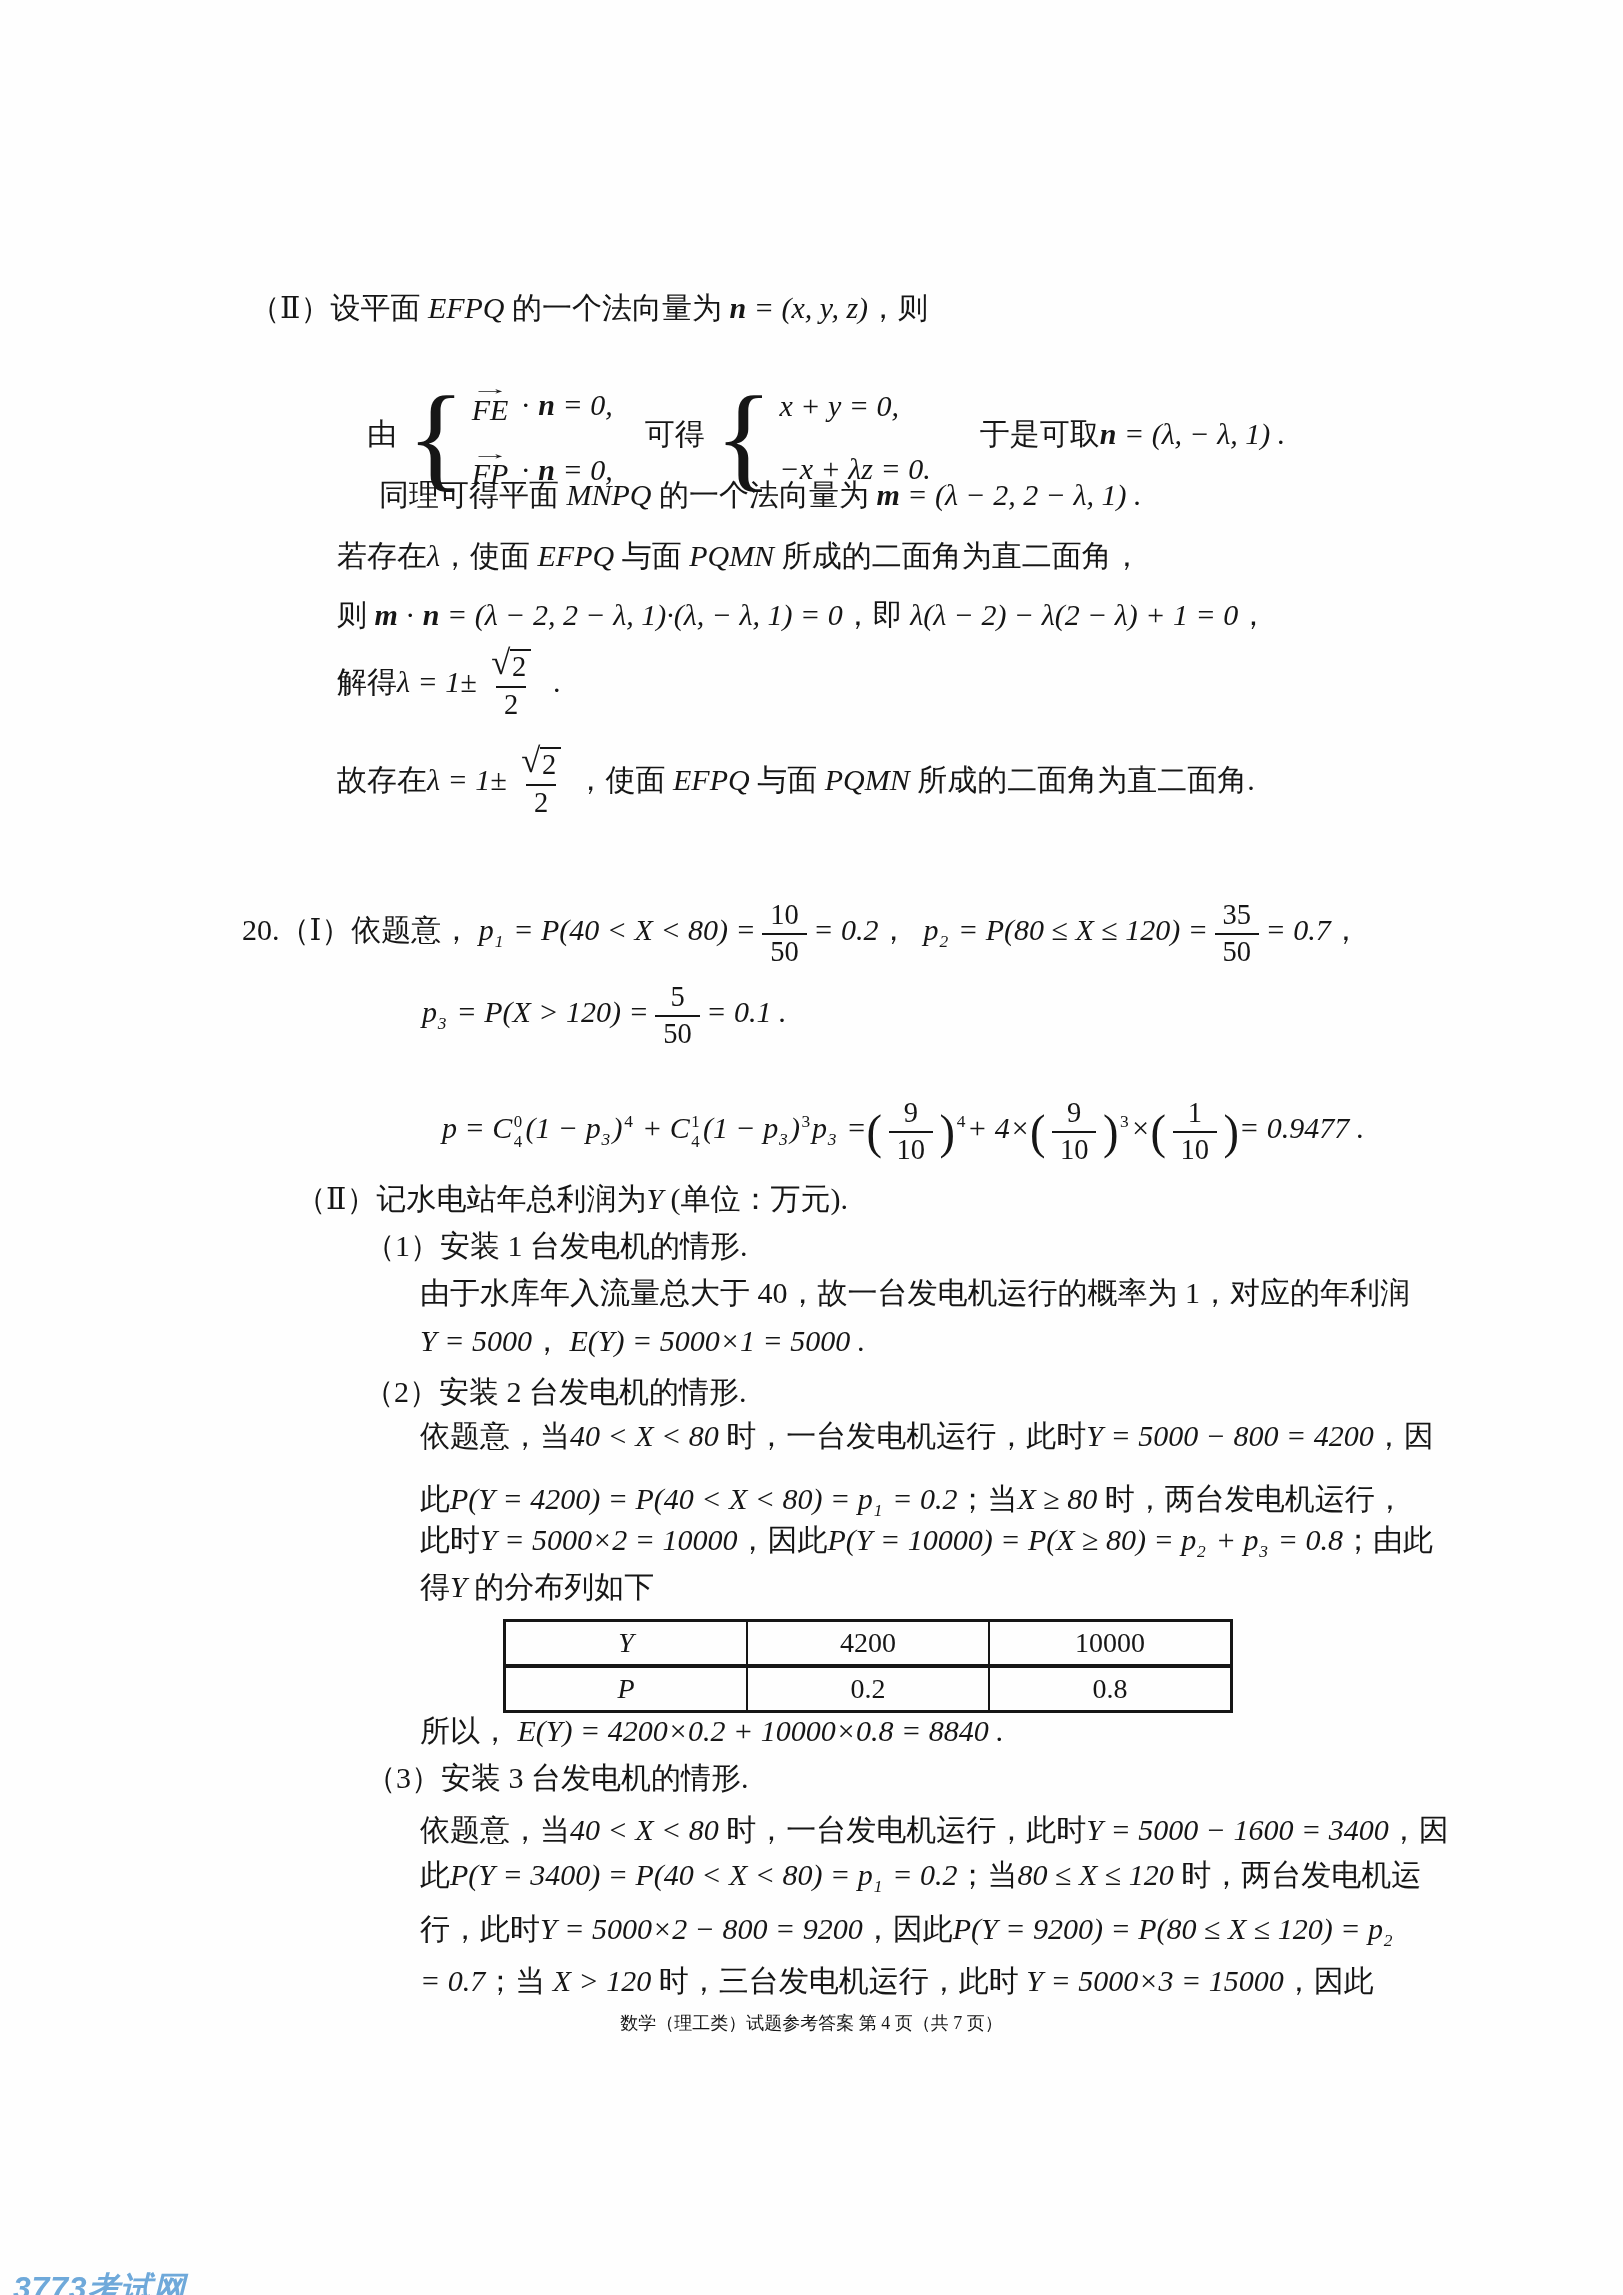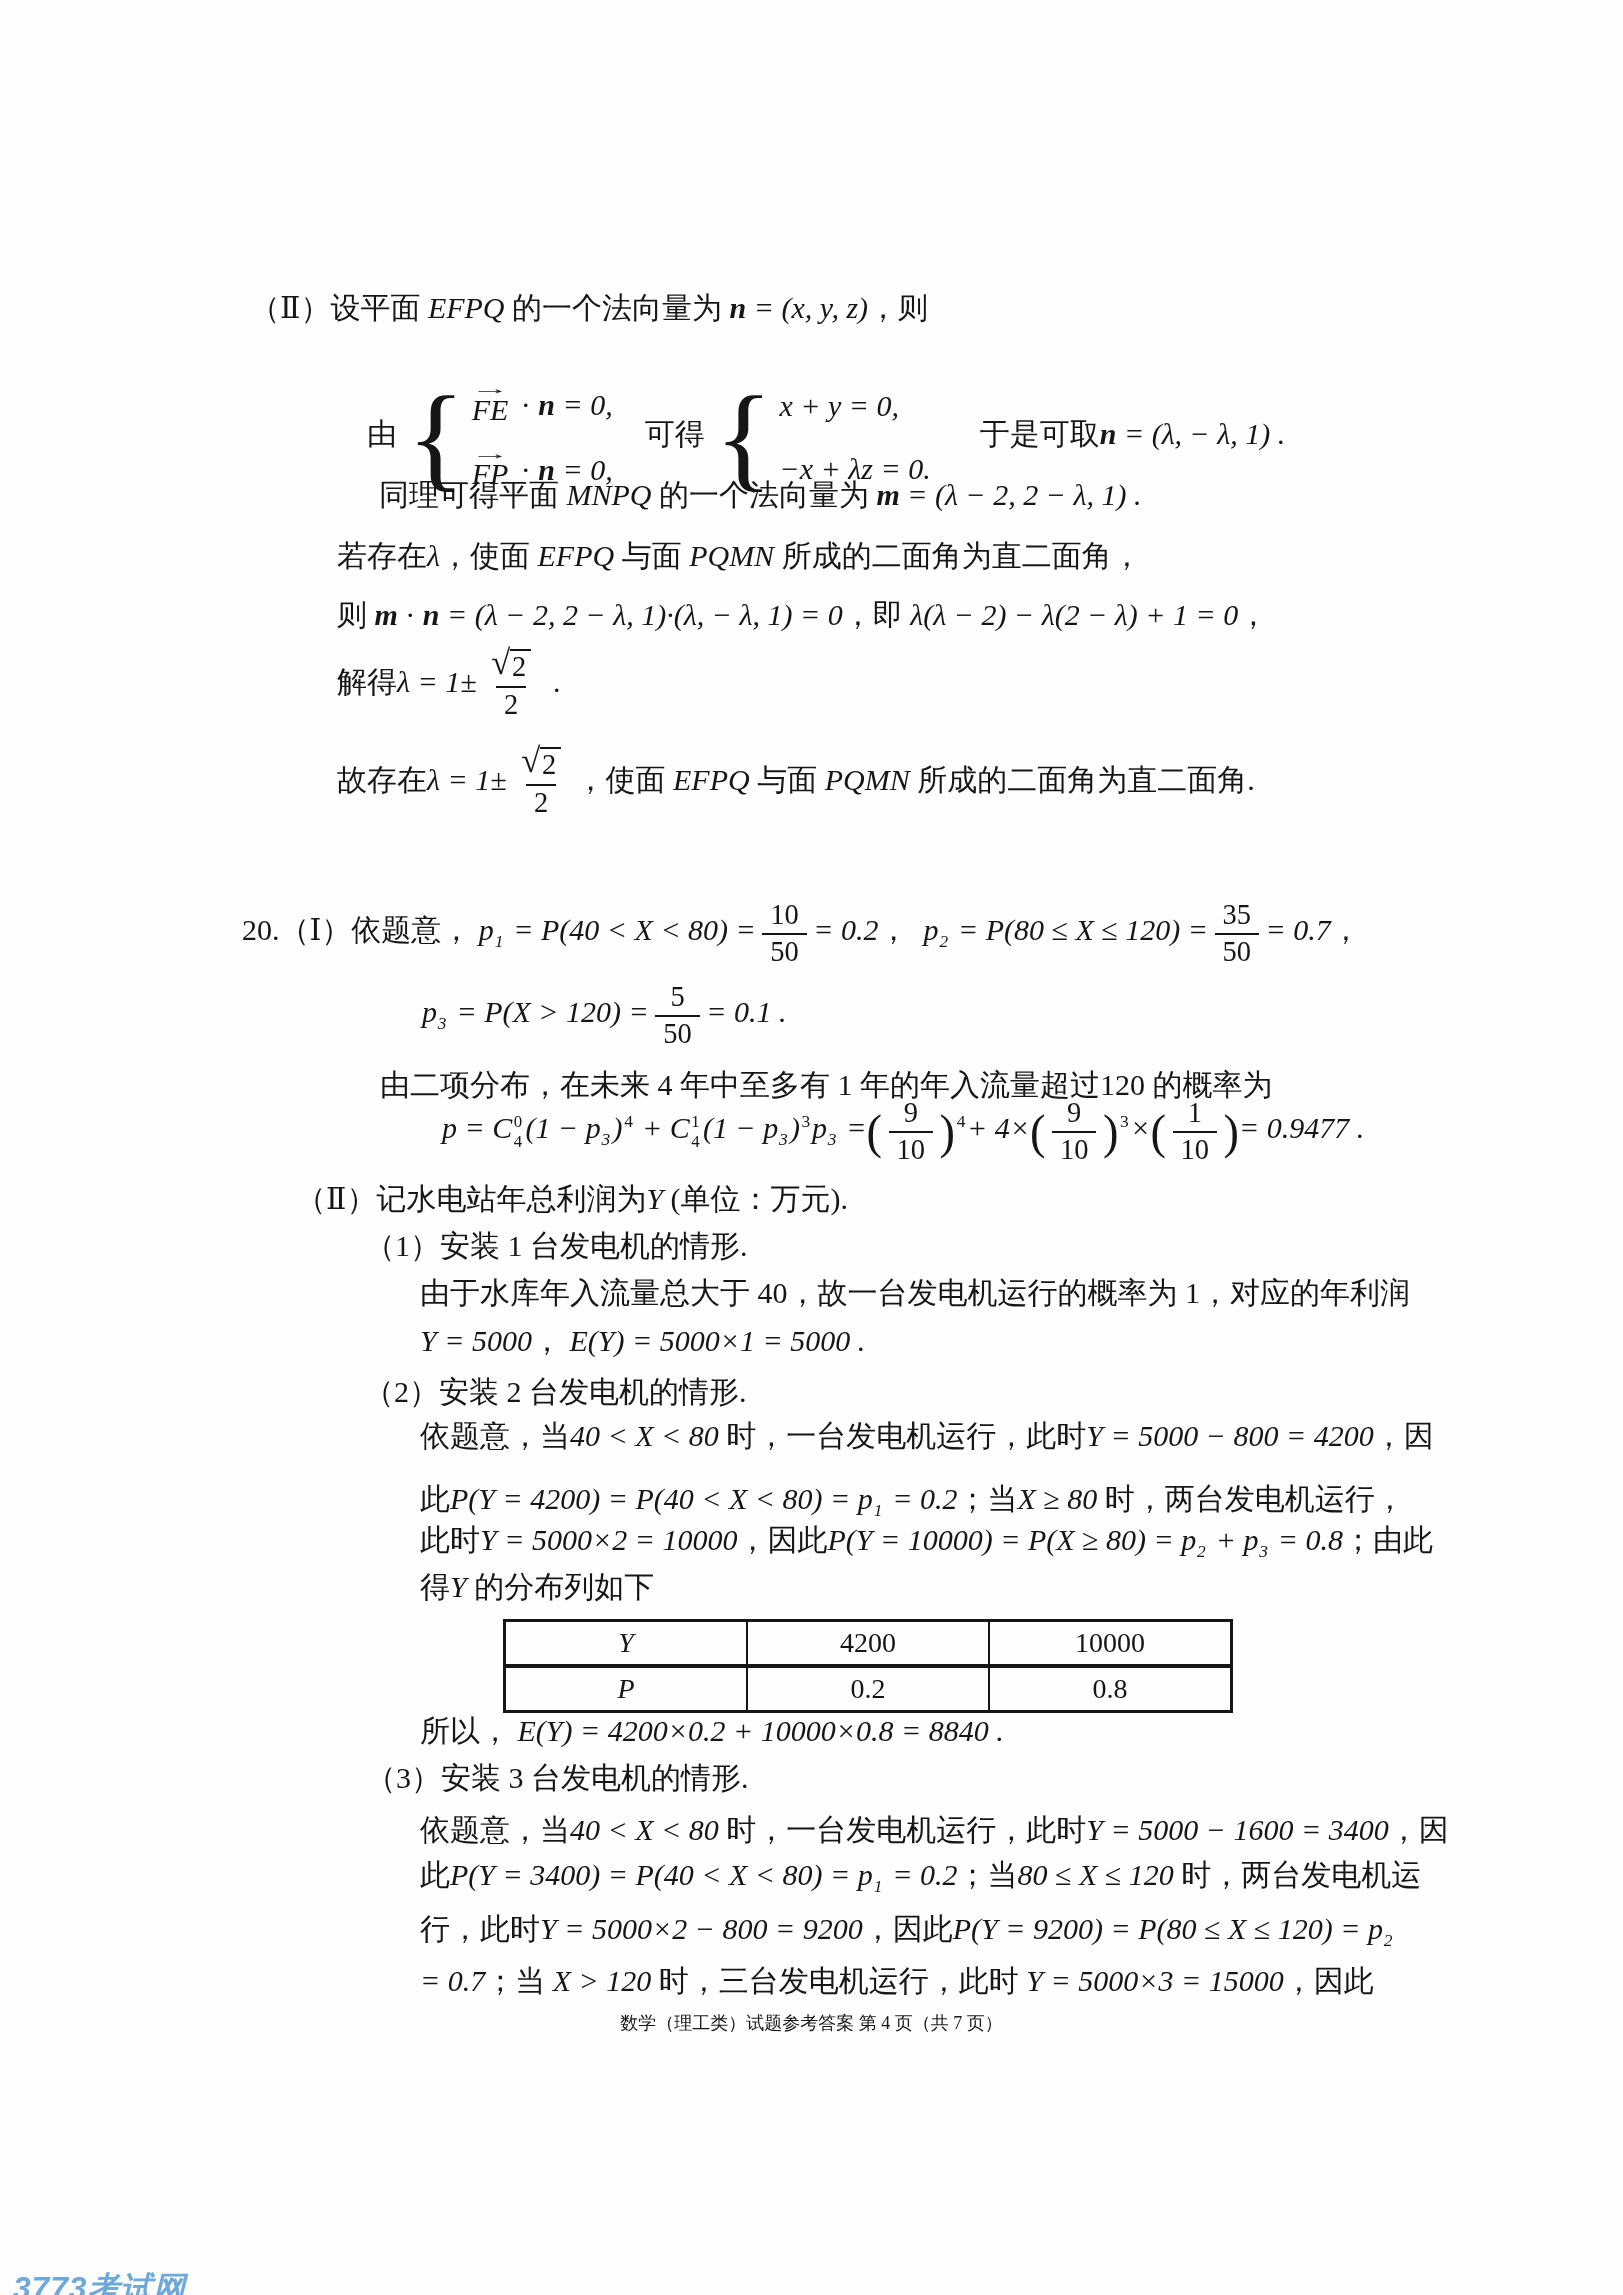--- a/index.html
+++ b/index.html
@@ -60,21 +60,20 @@
   <div class="ln" style="top:595px;left:337px;"><span class="cn">则 </span><span class="bi">m</span><span class="cn"> · </span><span class="bi">n</span><span class="m"> = (λ − 2, 2 − λ, 1)·(λ, − λ, 1) = 0</span><span class="cn">，即 </span><span class="m">λ(λ − 2) − λ(2 − λ) + 1 = 0</span><span class="cn">，</span></div>
 
   <div class="ln" style="top:649px;left:337px;"><span class="cn">解得</span><span class="m">λ</span><span class="m"> = 1±</span><span class="frac"><span class="fn"><span class="sqrt"><span class="sg">√</span><span class="rv">2</span></span></span><span class="fd">2</span></span><span class="cn"> .</span></div>
 
   <div class="ln" style="top:747px;left:337px;"><span class="cn">故存在</span><span class="m">λ</span><span class="m"> = 1±</span><span class="frac"><span class="fn"><span class="sqrt"><span class="sg">√</span><span class="rv">2</span></span></span><span class="fd">2</span></span><span class="cn">，使面 </span><span class="m">EFPQ</span><span class="cn"> 与面 </span><span class="m">PQMN</span><span class="cn"> 所成的二面角为直二面角.</span></div>
 
   <div class="ln" style="top:899px;left:242px;"><span class="cn">20.（Ⅰ）依题意， </span><span class="m"><span>p</span><sub class="s">1</sub><span> = P(40 &lt; X &lt; 80) =</span></span><span class="frac"><span class="fn">10</span><span class="fd">50</span></span><span class="m">= 0.2</span><span class="cn">，  </span><span class="m"><span>p</span><sub class="s">2</sub><span> = P(80 ≤ X ≤ 120) =</span></span><span class="frac"><span class="fn">35</span><span class="fd">50</span></span><span class="m">= 0.7</span><span class="cn">，</span></div>
 
   <div class="ln" style="top:981px;left:422px;"><span class="m"><span>p</span><sub class="s">3</sub><span> = P(X &gt; 120) =</span></span><span class="frac"><span class="fn">5</span><span class="fd">50</span></span><span class="m">= 0.1 .</span></div>
 
-  <div class="ln" style="top:1065px;left:380px;"><span class="cn">由二项分布，在未来 4 年中至多有 1 年的年入流量超过120 的概率为</span></div>
 
   <div class="ln" style="top:1097px;left:442px;"><span class="m">p</span><span class="m"> = C</span><span class="susu"><span>0</span><span>4</span></span><span class="m">(1 − </span><span class="m"><span>p</span><sub class="s">3</sub></span><span class="m">)</span><sup class="e">4</sup><span class="m"> + C</span><span class="susu"><span>1</span><span>4</span></span><span class="m">(1 − </span><span class="m"><span>p</span><sub class="s">3</sub></span><span class="m">)</span><sup class="e">3</sup><span class="m"><span>p</span><sub class="s">3</sub></span><span class="m"> =</span><span class="bp">(</span><span class="frac"><span class="fn">9</span><span class="fd">10</span></span><span class="bp">)</span><sup class="e">4</sup><span class="m">+ 4×</span><span class="bp">(</span><span class="frac"><span class="fn">9</span><span class="fd">10</span></span><span class="bp">)</span><sup class="e">3</sup><span class="m">×</span><span class="bp">(</span><span class="frac"><span class="fn">1</span><span class="fd">10</span></span><span class="bp">)</span><span class="m">= 0.9477 .</span></div>
 
   <div class="ln" style="top:1179px;left:296px;"><span class="cn">（Ⅱ）记水电站年总利润为</span><span class="m">Y</span><span class="cn"> (单位：万元).</span></div>
 
   <div class="ln" style="top:1226px;left:365px;"><span class="cn">（1）安装 1 台发电机的情形.</span></div>
 
   <div class="ln" style="top:1273px;left:420px;"><span class="cn">由于水库年入流量总大于 40，故一台发电机运行的概率为 1，对应的年利润</span></div>
 
   <div class="ln" style="top:1321px;left:420px;"><span class="m">Y</span><span class="m"> = 5000</span><span class="cn">， </span><span class="m">E(Y) = 5000×1 = 5000 .</span></div>

